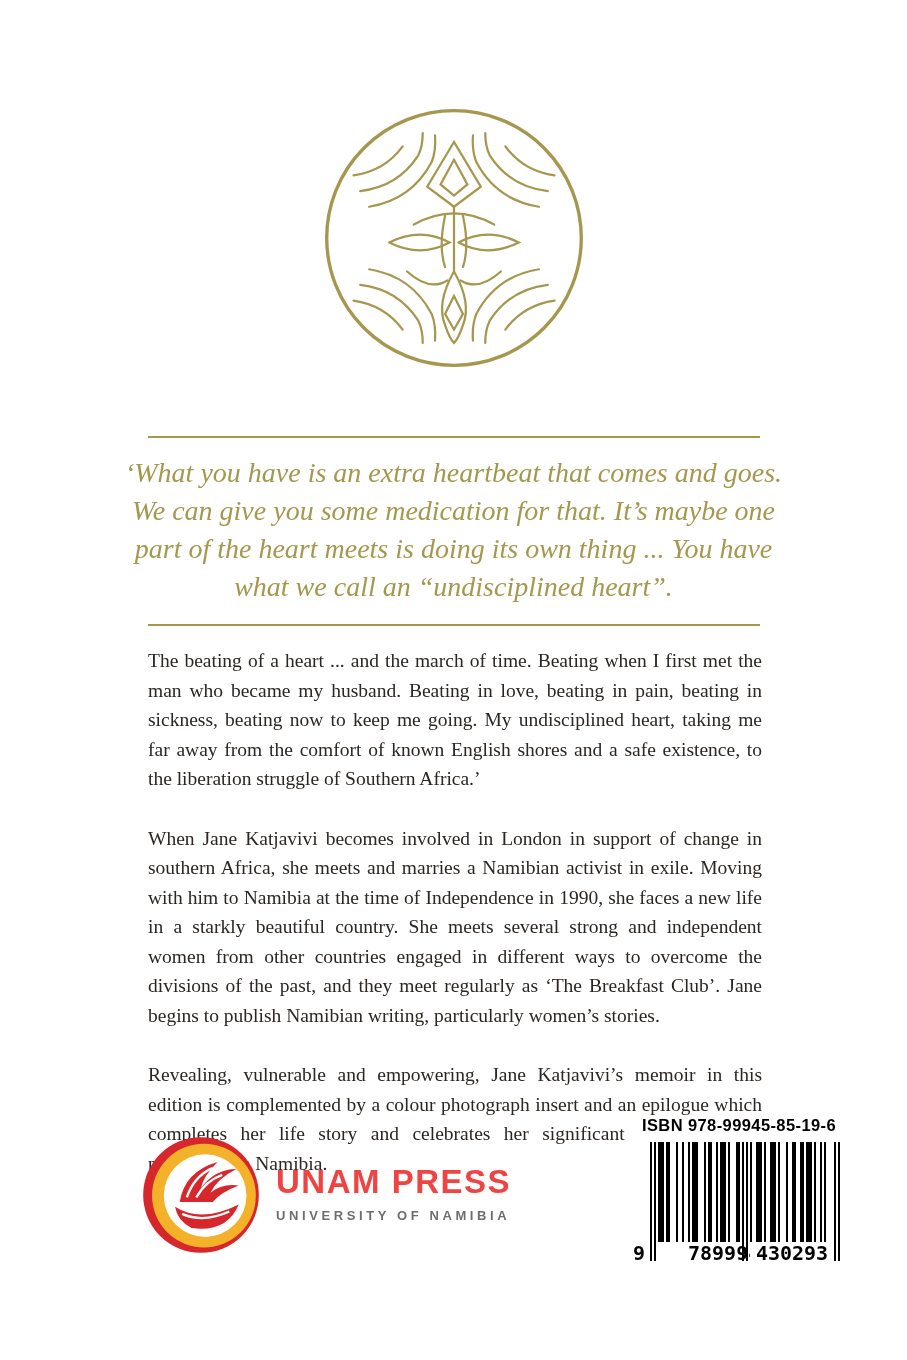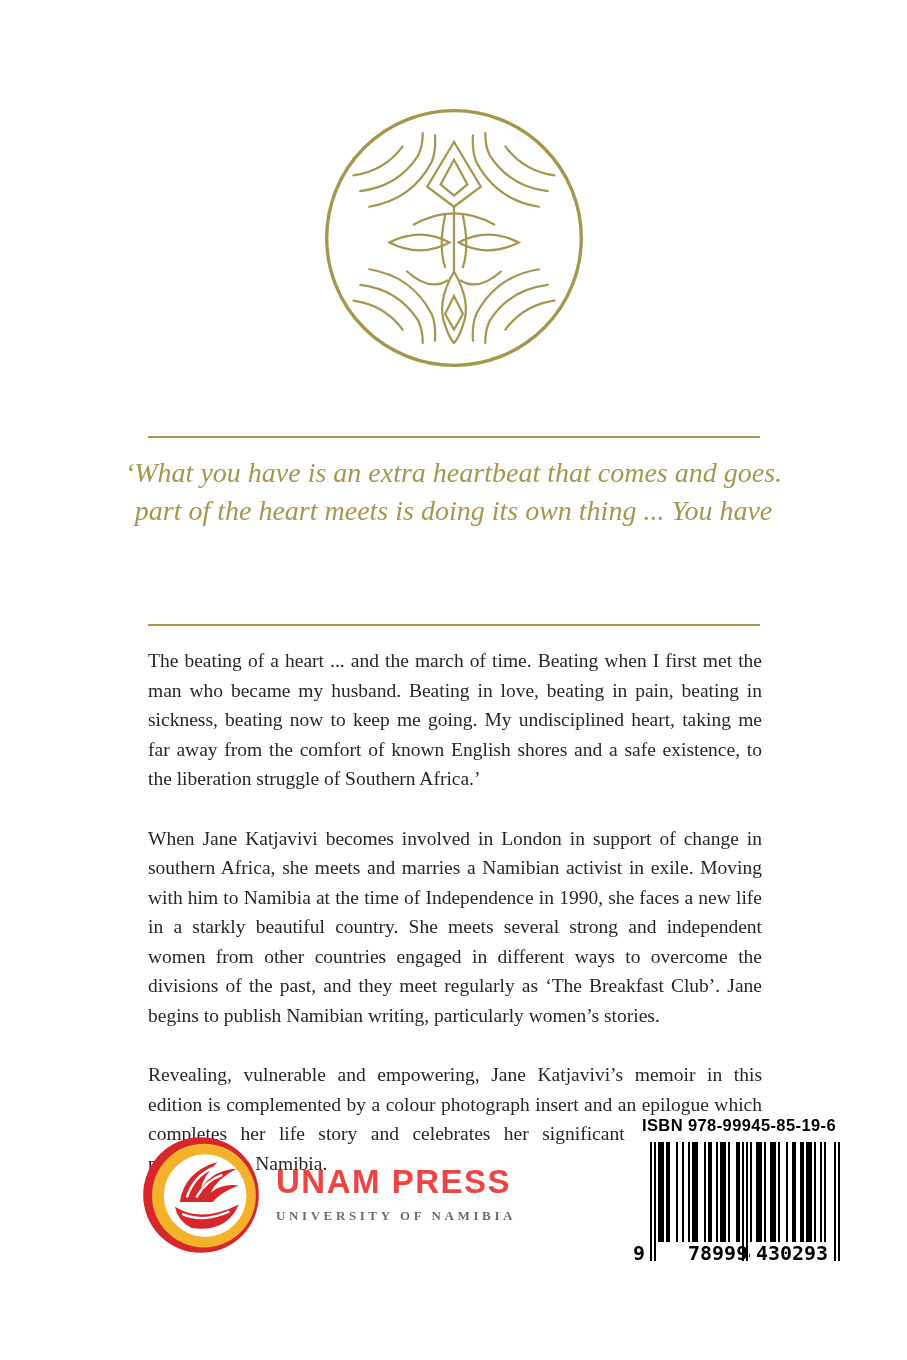--- a/index.html
+++ b/index.html
@@ -74,21 +74,21 @@
   .publisher-name {
     color: #ef4444;
     font-family: "Liberation Sans", sans-serif;
     font-weight: bold;
     font-size: 33px;
     letter-spacing: 1.5px;
     white-space: nowrap;
   }
   .publisher-tagline {
     color: #6d6e71;
-    font-family: Liberation Serif, serif;
+    font-family: Liberation Sans, sans-serif;
     font-weight: bold;
     font-size: 13px;
     letter-spacing: 3.6px;
     margin-top: 7px;
     white-space: nowrap;
   }
 
   
   .barcode-block {
     position: absolute;
@@ -159,21 +159,23 @@
       <path d="M162 150 Q142 168 126 158"></path>
 
       <path d="M120 150 Q104 178 112 198 Q116 210 120 214 Q124 210 128 198 Q136 178 120 150"></path>
       <path d="M120 172 L112 188 L120 202 L128 188 Z"></path>
     </svg>
   </div>
 
   <div class="rule rule-top"></div>
   <div class="quote">
     <div>‘What you have is an extra heartbeat that comes and goes.</div>
+    <div>We can give you some medication for that. It’s maybe one</div>
     <div>part of the heart meets is doing its own thing ...  You have</div>
+    <div>what we call an “undisciplined heart”.</div>
   </div>
   <div class="rule rule-bottom"></div>
 
   <div class="body-copy">
     <p>The beating of a heart ... and the march of time. Beating when I first met the man who became my husband. Beating in love, beating in pain, beating in sickness, beating now to keep me going. My undisciplined heart, taking me far away from the comfort of known English shores and a safe existence, to the liberation struggle of Southern Africa.’</p>
     <p>When Jane Katjavivi becomes involved in London in support of change in southern Africa, she meets and marries a Namibian activist in exile. Moving with him to Namibia at the time of Independence in 1990, she faces a new life in a starkly beautiful country. She meets several strong and independent women from other countries engaged in different ways to overcome the divisions of the past, and they meet regularly as ‘The Breakfast Club’. Jane begins to publish Namibian writing, particularly women’s stories.</p>
     <p>Revealing, vulnerable and empowering, Jane Katjavivi’s memoir in this edition is complemented by a colour photograph insert and an epilogue which completes her life story and celebrates her significant contribution to publishing in Namibia.</p>
   </div>
 
   <div class="footer-logo">

